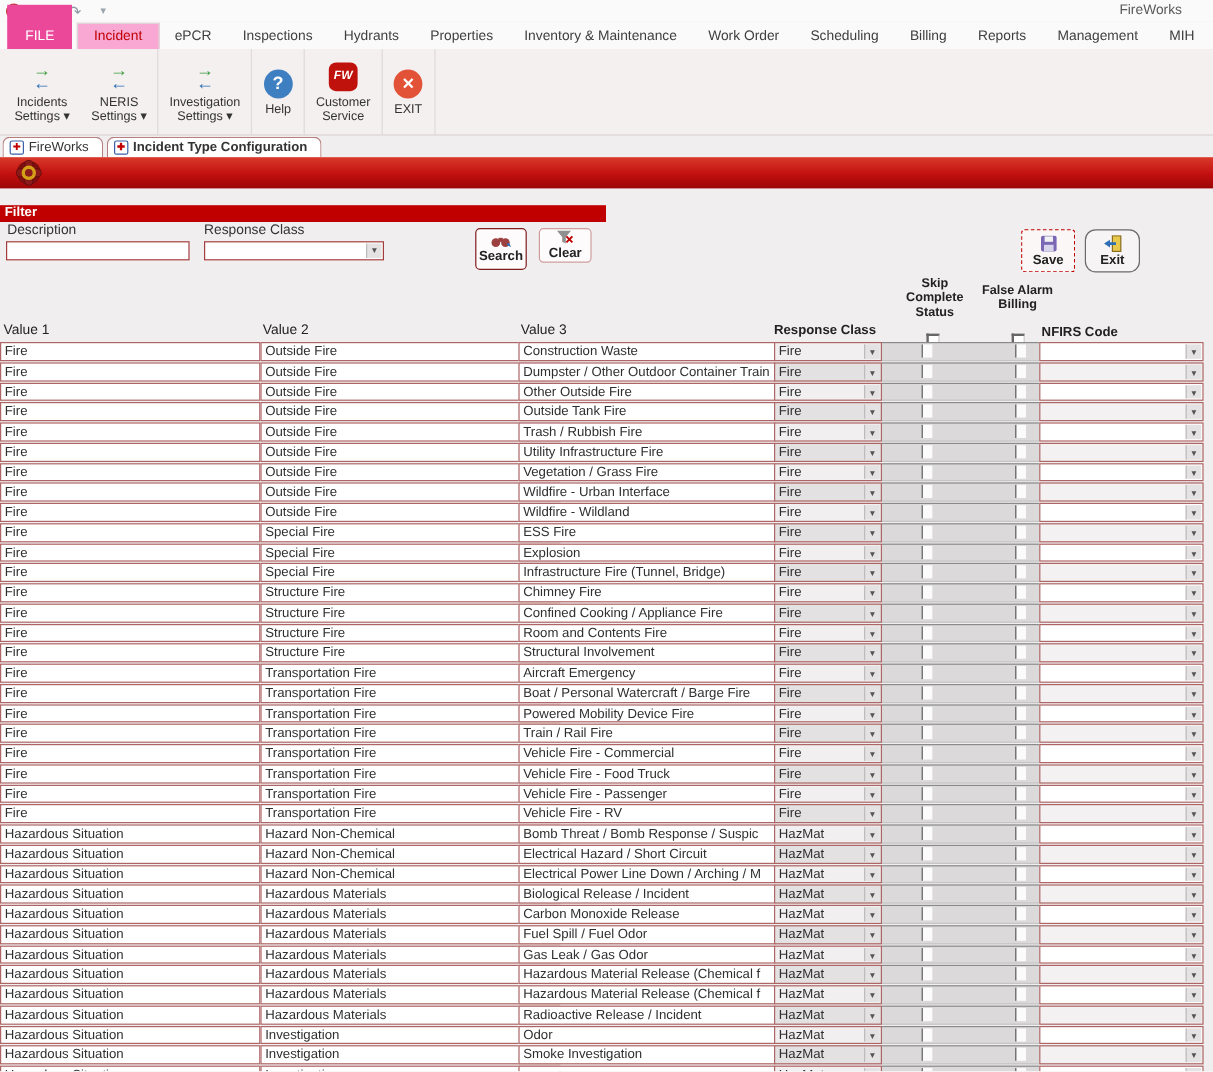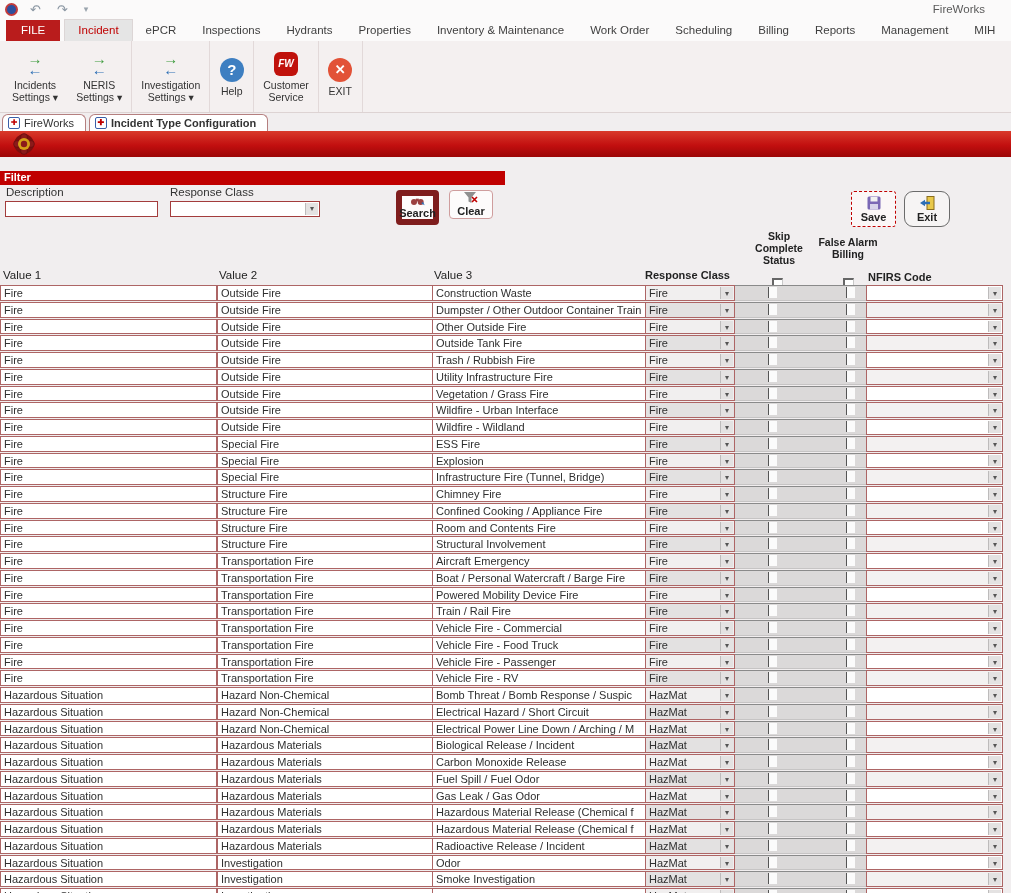--- a/index.html
+++ b/index.html
@@ -13,22 +13,22 @@
   .qa-logo { width:13px; height:13px; border-radius:50%; background:#2d4f9e;
     border:2px solid #c23b3b; margin-right:12px; }
   .qa-btn { color:#8b97a3; font-size:13px; margin-right:16px; line-height:13px; cursor:default; }
   .qa-btn.sm { font-size:9px; color:#9aa4ad; }
   .app-title { position:absolute; right:26px; top:3px; font-size:11.5px; color:#5a5a5a; }
 
   
   .ribbon-tabs { position:absolute; top:18px; left:0; right:0; height:23px; background:#fbfafa;
     display:flex; align-items:flex-end; padding-left:6px; }
   .rtab { padding:4px 13px 5px 13px; font-size:11.5px; color:#3f3f3f; white-space:nowrap; }
-  .rtab.file { background:#b91c1c; color:#fff; padding:4px 15px 5px 15px; margin-right:4px; }
-  .rtab.active { background:#e5e5e5; color:#c00000; border:1px solid #dcd6d6; border-bottom:none; }
+  .rtab.file { background:#ec4899; color:#fff; padding:20px 15px 5px 15px; margin-right:4px; }
+  .rtab.active { background:#f9a8d4; color:#c00000; border:1px solid #dcd6d6; border-bottom:none; }
 
   
   .ribbon-body { position:absolute; top:41px; left:0; right:0; height:72px; background:#f4f0f0;
     border-bottom:1px solid #ddd3d3; display:flex; align-items:stretch; padding-left:3px; }
   .rbtn { display:flex; flex-direction:column; align-items:center; justify-content:center;
     padding:4px 9px 2px 9px; font-size:10.5px; color:#333; min-width:44px; cursor:default; }
   .rbtn:nth-child(n+2) { border-right:1px solid #e2d9d9; }
   .bl1,.bl2 { line-height:12px; text-align:center; white-space:nowrap; }
   .bicon { width:24px; height:24px; margin-bottom:3px; position:relative; }
   .swap-arrows-icon { display:flex; flex-direction:column; align-items:center; justify-content:center;
@@ -74,21 +74,21 @@
   .dd-rc { position:absolute; top:201px; left:170px; width:150px; height:16px;
     border:1px solid #a33c3c; background:#fff; }
   .ddbox { position:absolute; right:1px; top:1px; bottom:1px; width:13px; background:#e4e2e2;
     border-left:1px solid #bdbbbb; color:#555; font-size:8px; text-align:center; }
   .ddbox::before { content:"▾"; line-height:12px; }
 
   
   .abtn { position:absolute; display:flex; flex-direction:column; align-items:center;
     justify-content:center; font-weight:bold; font-size:11px; color:#222; cursor:default; }
   .btn-search { left:396px; top:190px; width:43px; height:35px; background:#fdfbfb;
-    border:6px solid #7f1d1d; border-radius:4px; }
+    border:1px solid #7f1d1d; border-radius:4px; }
   .btn-clear  { left:449px; top:190px; width:44px; height:29px; background:#fdfbfb;
     border:1px solid #cf9d9d; border-radius:4px; }
   .btn-save { left:851px; top:191px; width:45px; height:36px; background:#fbf7f7;
     border:1px dashed #c00000; border-radius:3px; }
   .btn-exit { left:904px; top:191px; width:46px; height:36px; background:#f6f4f4;
     border:1px solid #6b6b6b; border-radius:9px; }
   .abtn svg { display:block; margin-bottom:1px; }
 
   
   .ghead { position:absolute; font-size:11.5px; color:#222; white-space:nowrap; }

